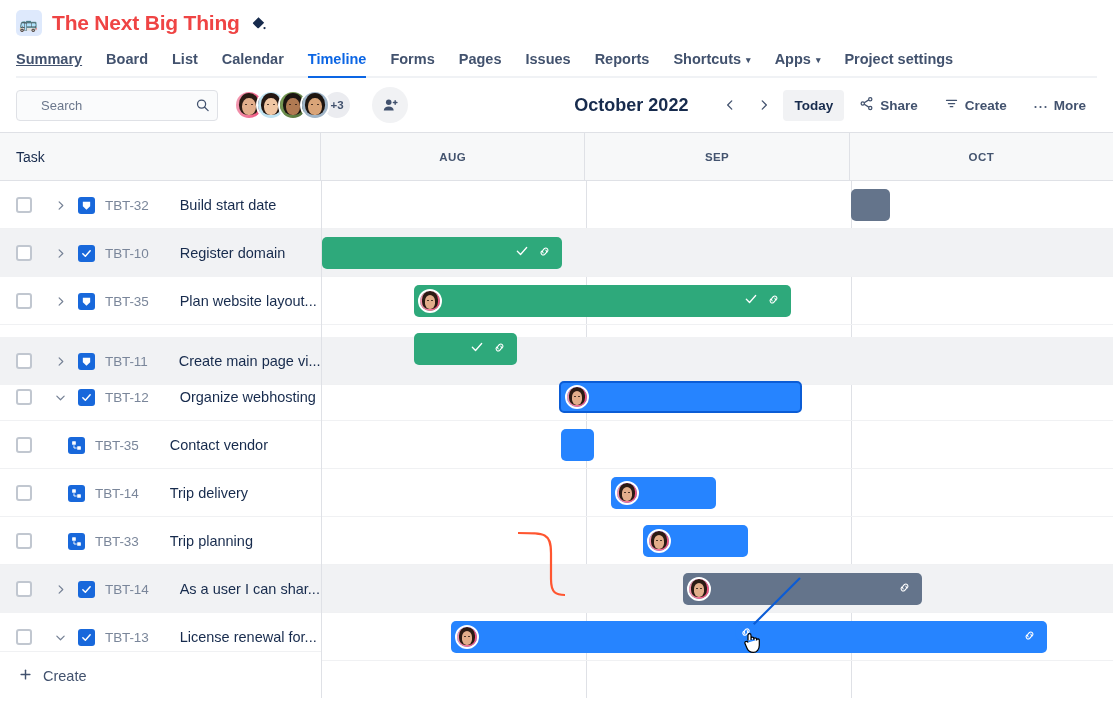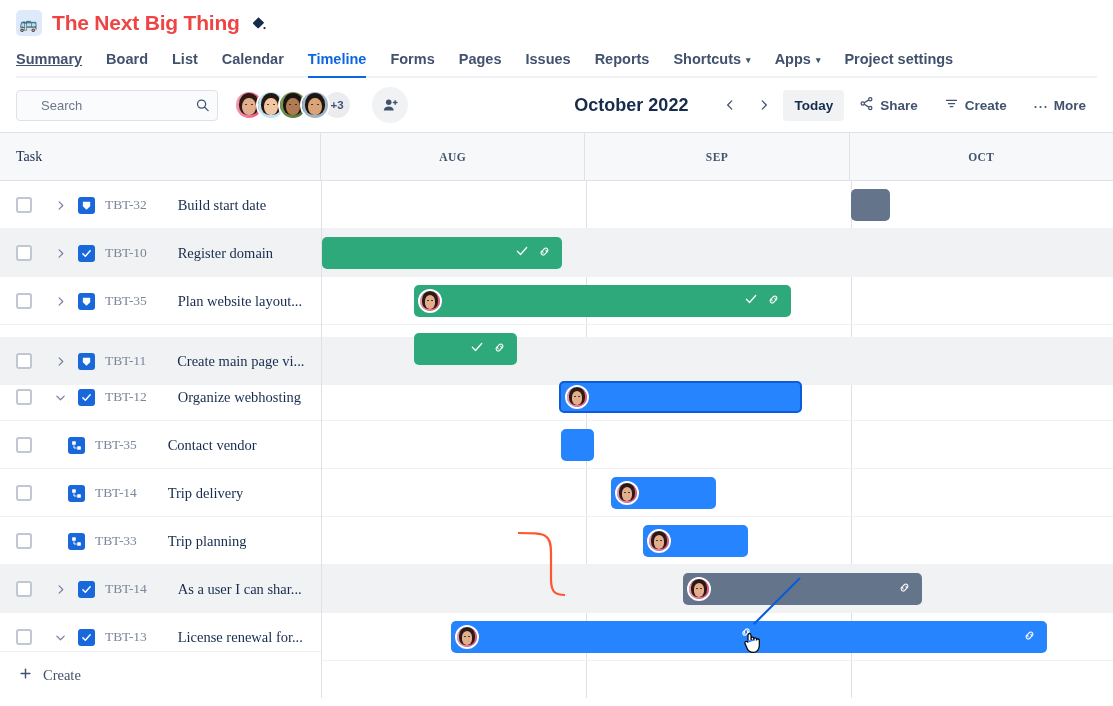--- a/index.html
+++ b/index.html
@@ -93,21 +93,21 @@
   .tbtn {
     height: 31px; display: flex; align-items: center; gap: 6px;
     padding: 6px 11px; border-radius: 4px; cursor: pointer;
     font-size: 13.5px; font-weight: bold; color: #42526E; white-space: nowrap;
   }
   .tbtn.shaded { background: #F1F2F4; color: #172B4D; }
 
   
   .gantt {
     position: relative; width: 1113px; height: 566px;
-    border-top: 1px solid #DFE1E6; overflow: hidden; font-family: Liberation Serif, serif;
+    border-top: 1px solid #DFE1E6; overflow: hidden;
   }
   .gantt-head {
     display: flex; height: 48px; background: #F7F8F9;
     border-bottom: 1px solid #DFE1E6;
   }
   .head-task {
     width: 321px; flex: none; display: flex; align-items: center;
     padding-left: 16px; font-size: 14px; color: #172B4D;
     border-right: 1px solid #DFE1E6;
   }

